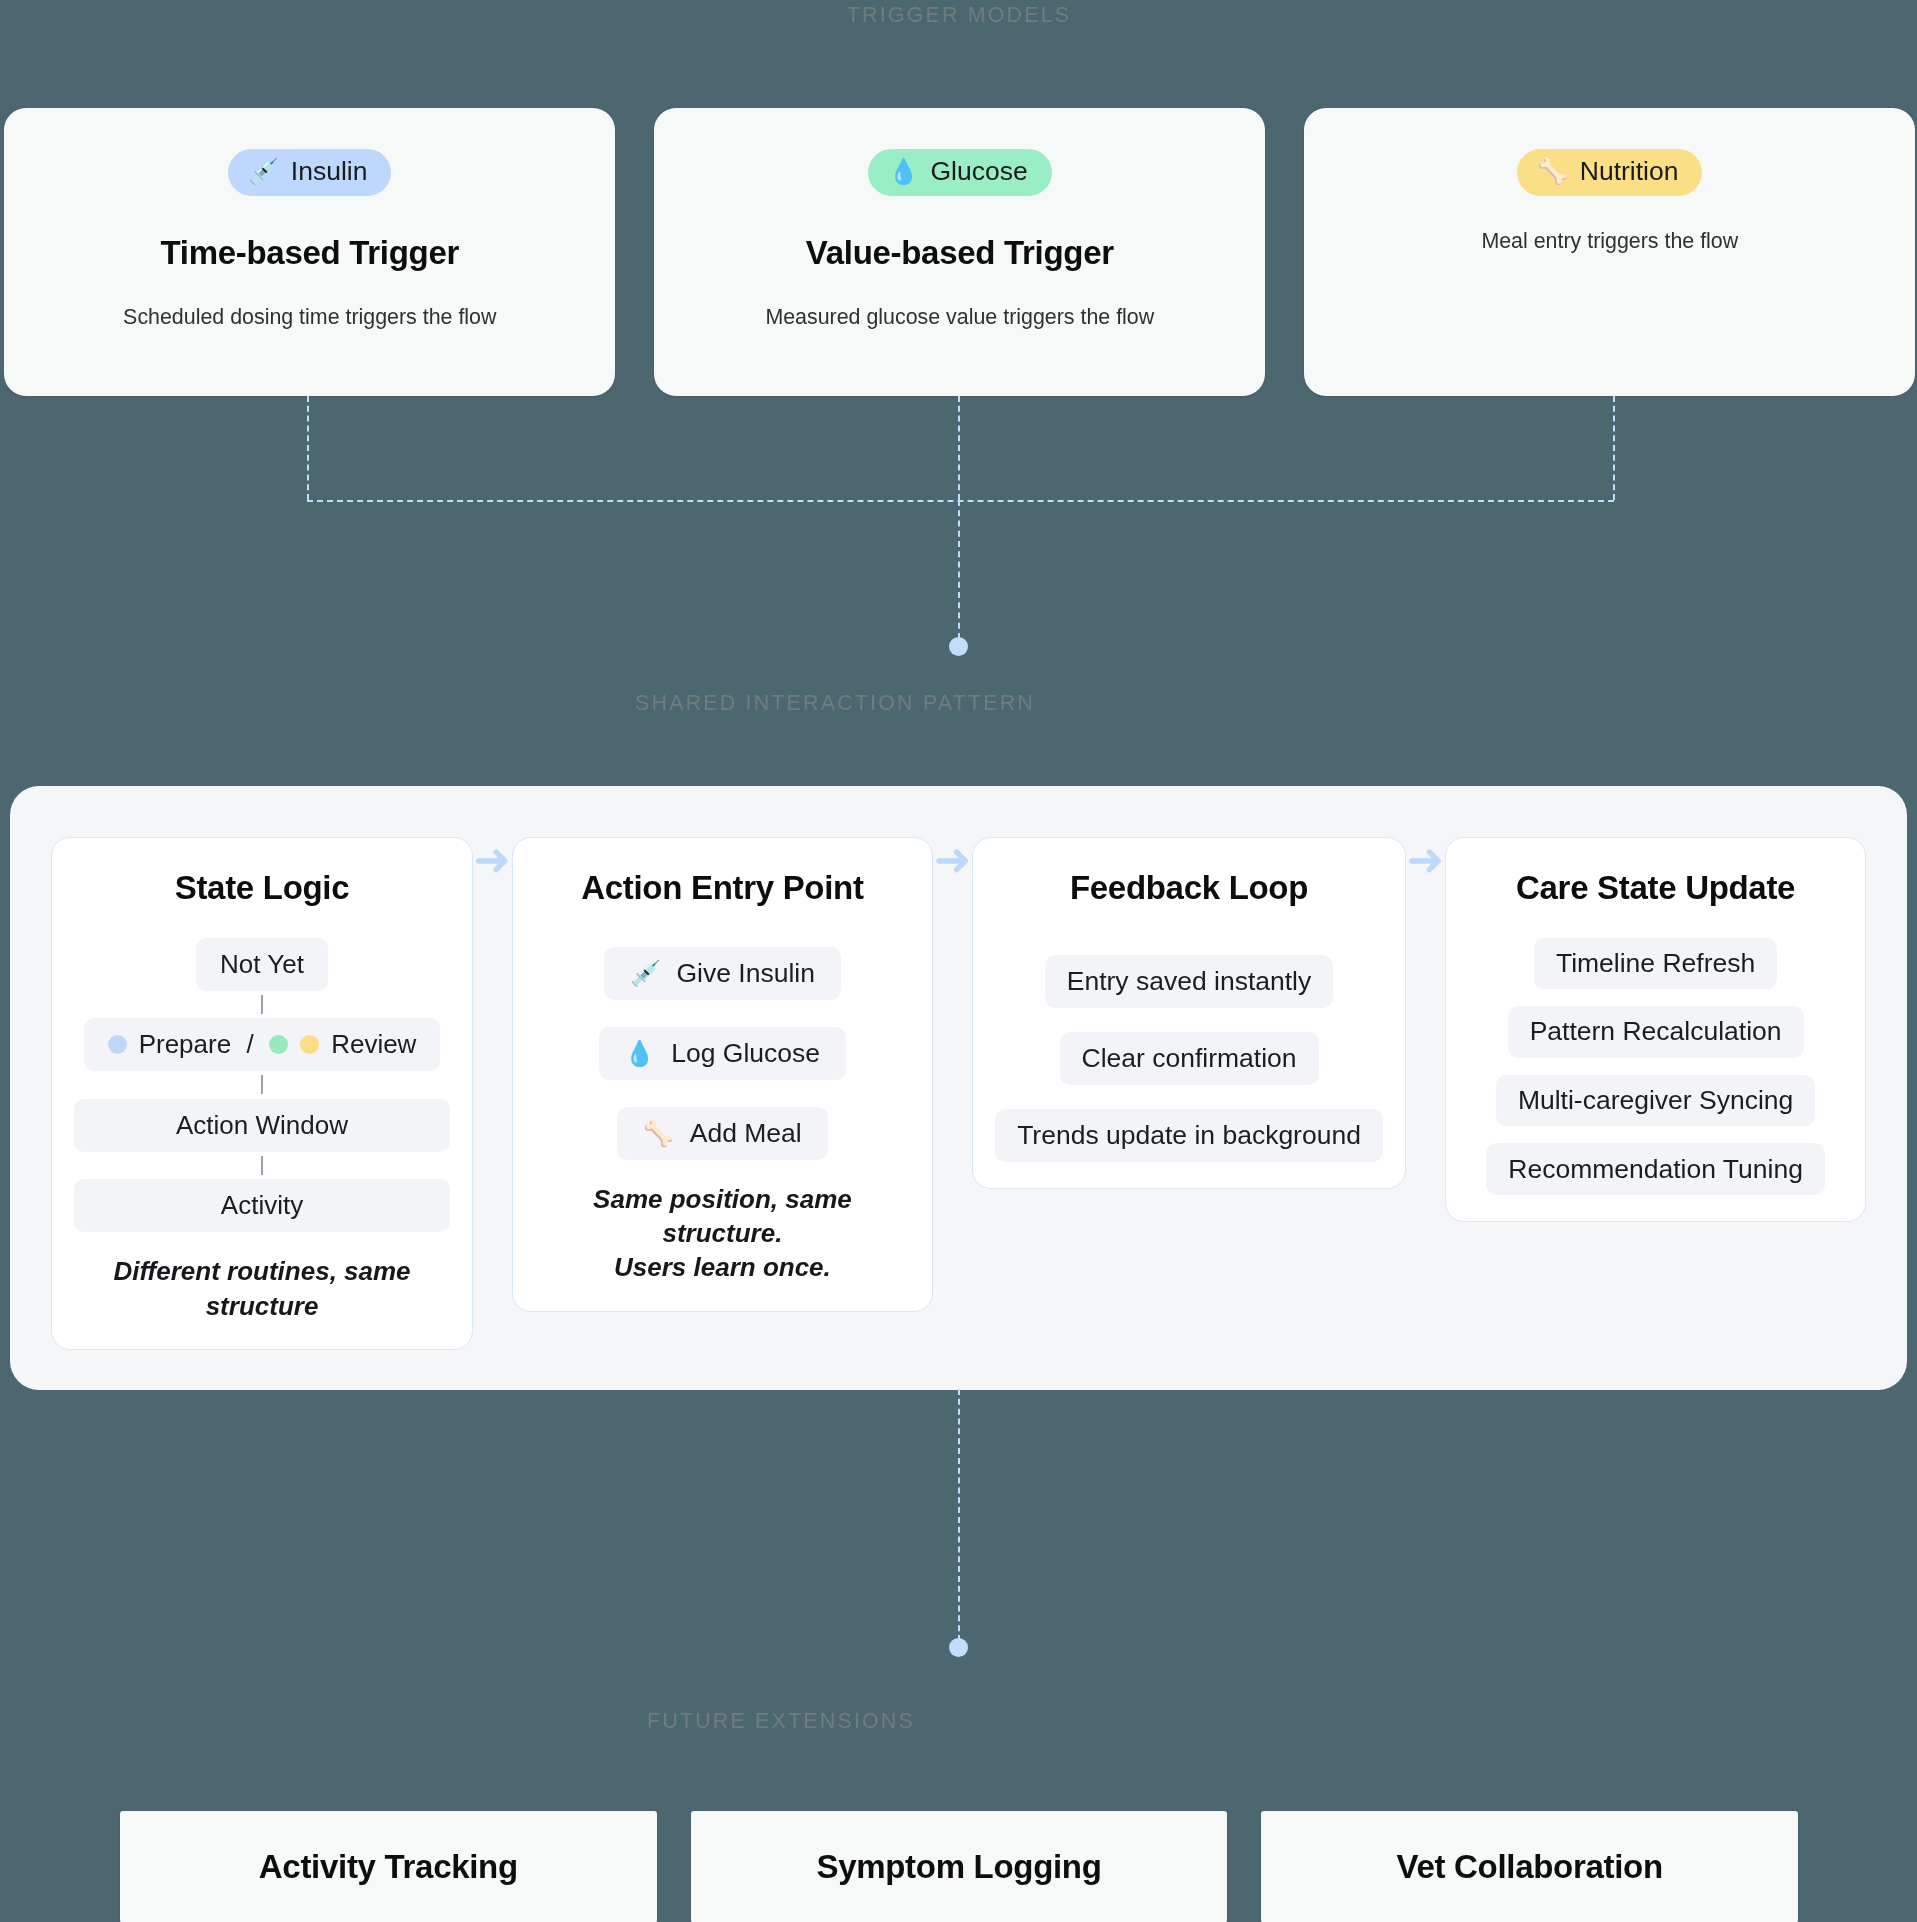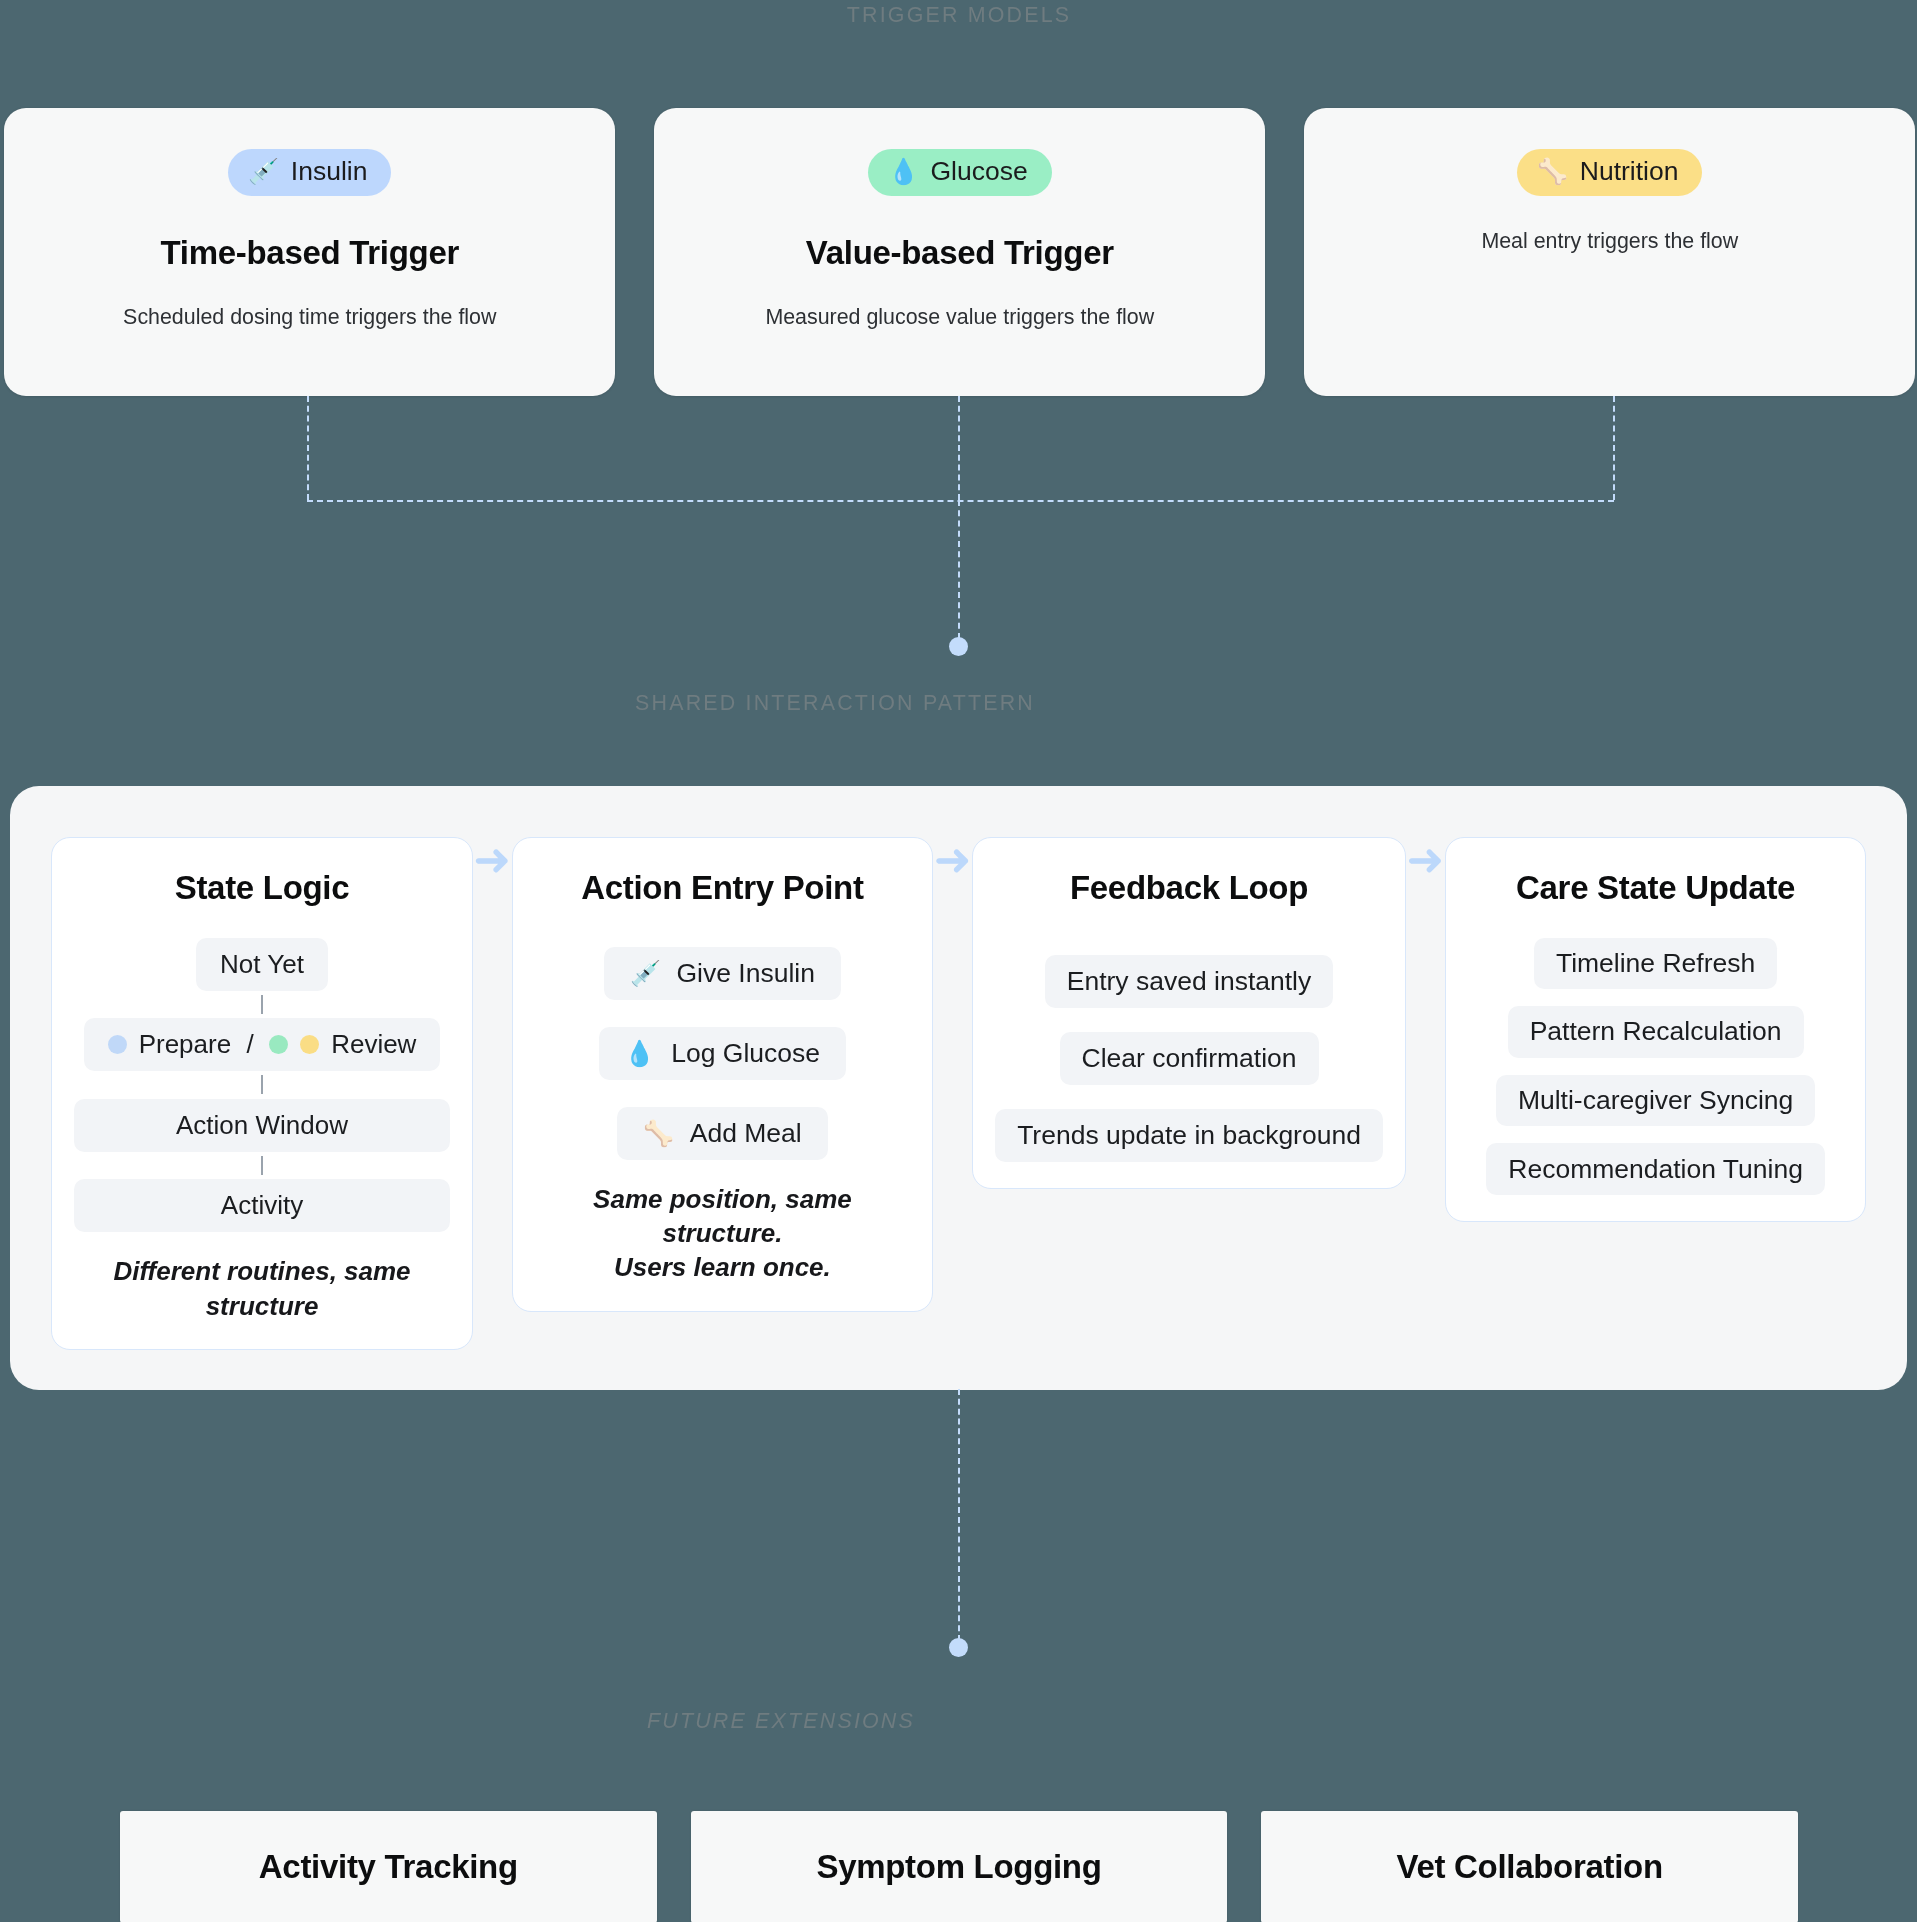--- a/index.html
+++ b/index.html
@@ -36,21 +36,20 @@
     position: absolute;
     top: 693px;
     left: 0;
     width: 1670px;
   }
   #caption-future {
     position: absolute;
     top: 1711px;
     left: 0;
     width: 1562px;
-    font-style: italic;
   }
 
   
   #trigger-row {
     position: absolute;
     top: 108px;
     left: 4.3px;
     width: 1911px;
     display: flex;
     gap: 39px;

